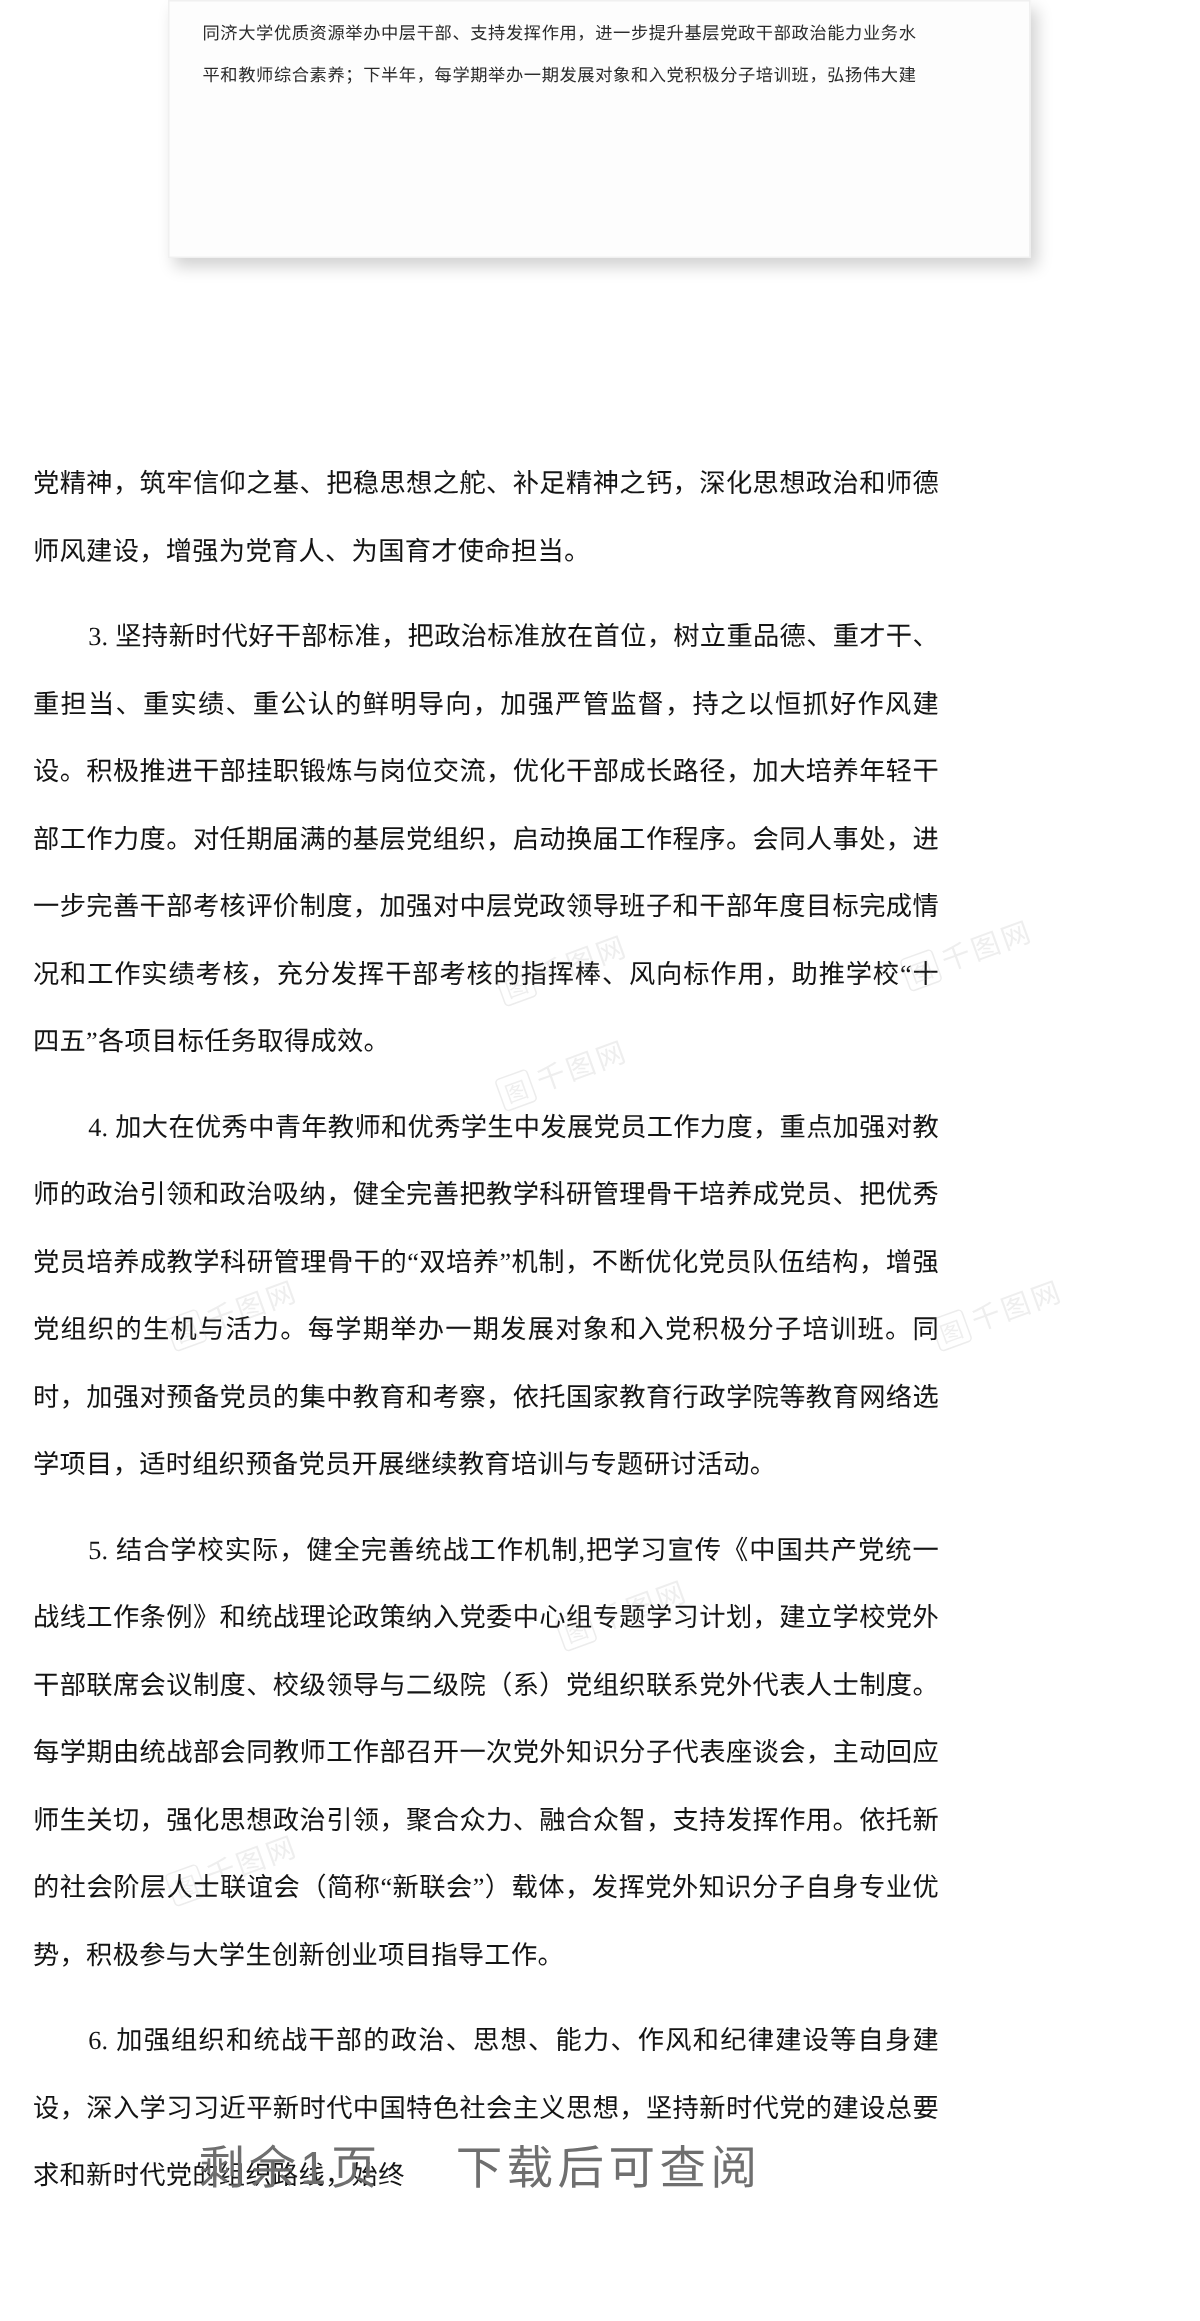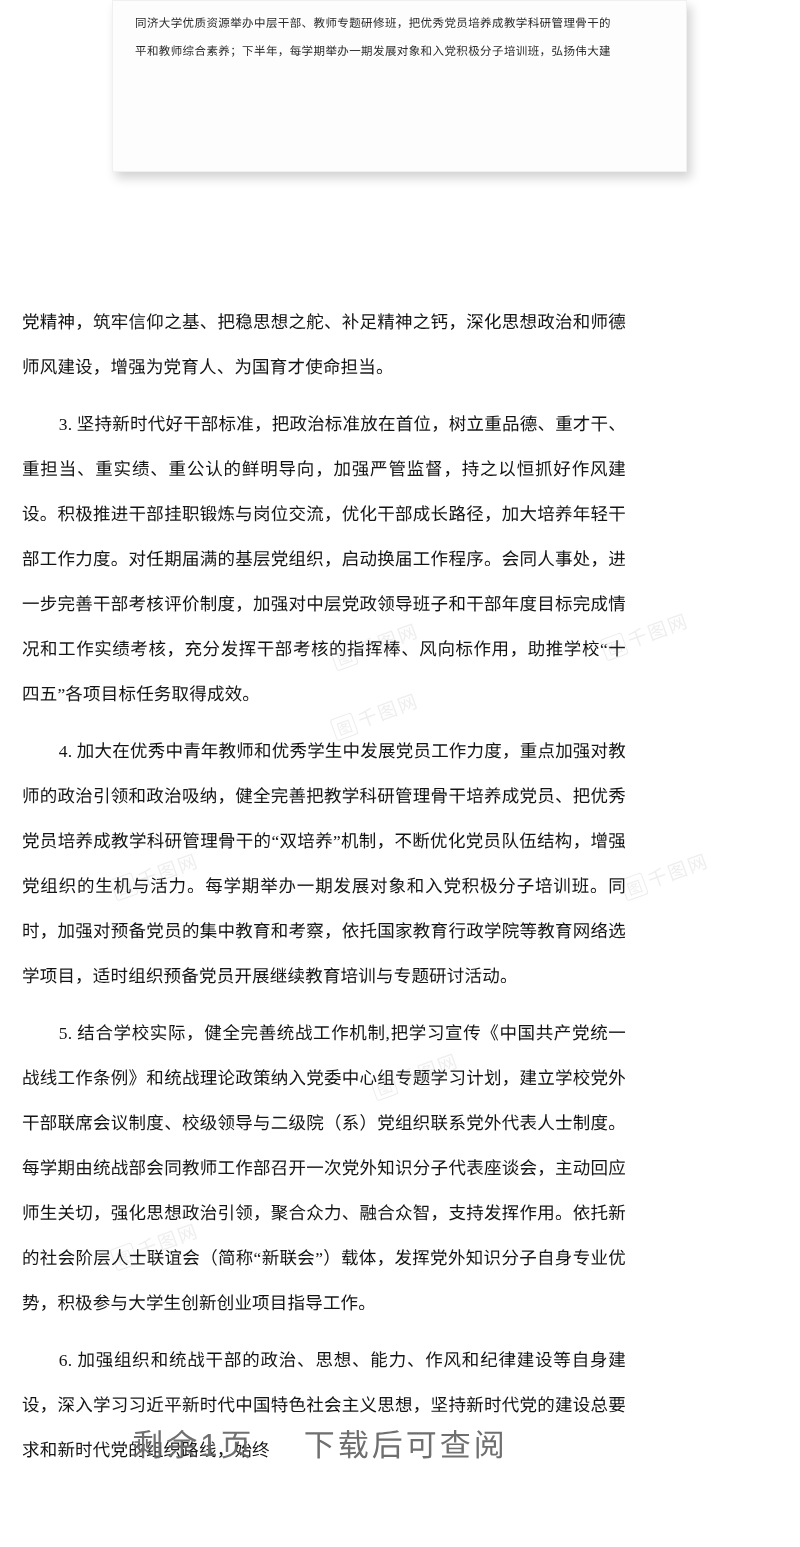--- a/index.html
+++ b/index.html
@@ -96,21 +96,21 @@
   }
   .bottom-notice .gap {
     display: inline-block;
     width: 26px;
   }
 </style>
 </head>
 <body>
 
 <div class="preview-card">
-  <div class="preview-line">同济大学优质资源举办中层干部、教师专题研修班，把优秀党员培养成教学科研管理骨干的</div>
+  <div class="preview-line">同济大学优质资源举办中层干部、支持发挥作用，进一步提升基层党政干部政治能力业务水</div>
   <div class="preview-line">平和教师综合素养；下半年，每学期举办一期发展对象和入党积极分子培训班，弘扬伟大建</div>
 </div>
 
 <div class="doc-body">
   <p class="para">党精神，筑牢信仰之基、把稳思想之舵、补足精神之钙，深化思想政治和师德师风建设，增强为党育人、为国育才使命担当。</p>
   <p class="para indent">3. 坚持新时代好干部标准，把政治标准放在首位，树立重品德、重才干、重担当、重实绩、重公认的鲜明导向，加强严管监督，持之以恒抓好作风建设。积极推进干部挂职锻炼与岗位交流，优化干部成长路径，加大培养年轻干部工作力度。对任期届满的基层党组织，启动换届工作程序。会同人事处，进一步完善干部考核评价制度，加强对中层党政领导班子和干部年度目标完成情况和工作实绩考核，充分发挥干部考核的指挥棒、风向标作用，助推学校“十四五”各项目标任务取得成效。</p>
   <p class="para indent">4. 加大在优秀中青年教师和优秀学生中发展党员工作力度，重点加强对教师的政治引领和政治吸纳，健全完善把教学科研管理骨干培养成党员、把优秀党员培养成教学科研管理骨干的“双培养”机制，不断优化党员队伍结构，增强党组织的生机与活力。每学期举办一期发展对象和入党积极分子培训班。同时，加强对预备党员的集中教育和考察，依托国家教育行政学院等教育网络选学项目，适时组织预备党员开展继续教育培训与专题研讨活动。</p>
   <p class="para indent">5. 结合学校实际，健全完善统战工作机制,把学习宣传《中国共产党统一战线工作条例》和统战理论政策纳入党委中心组专题学习计划，建立学校党外干部联席会议制度、校级领导与二级院（系）党组织联系党外代表人士制度。每学期由统战部会同教师工作部召开一次党外知识分子代表座谈会，主动回应师生关切，强化思想政治引领，聚合众力、融合众智，支持发挥作用。依托新的社会阶层人士联谊会（简称“新联会”）载体，发挥党外知识分子自身专业优势，积极参与大学生创新创业项目指导工作。</p>
   <p class="para indent">6. 加强组织和统战干部的政治、思想、能力、作风和纪律建设等自身建设，深入学习习近平新时代中国特色社会主义思想，坚持新时代党的建设总要求和新时代党的组织路线，始终</p>
 </div>

